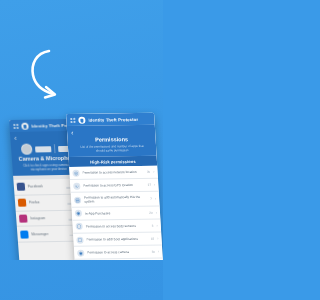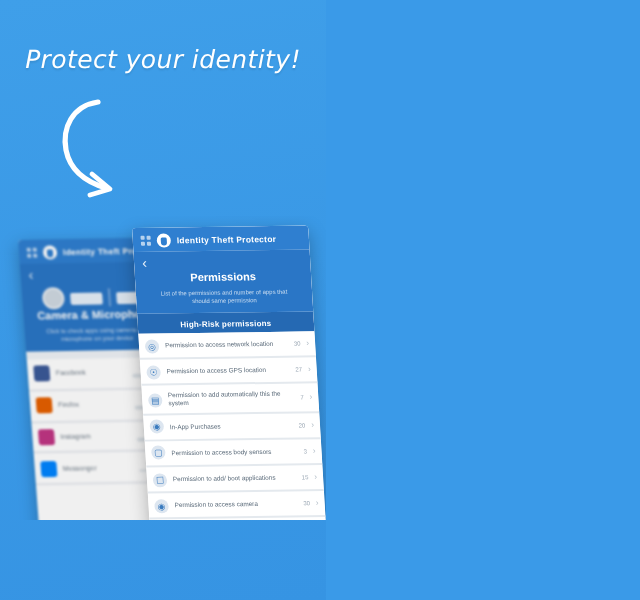--- a/index.html
+++ b/index.html
@@ -278,21 +278,20 @@
   .list-top-strip {
     background: #eef2f6;
     height: 4px;
   }
 </style>
 </head>
 <body>
 
 <div class="banner">
 
-  <div class="headline">Protect your identity!</div>
 
   <div class="arrow">
     <svg viewBox="0 0 58 56" fill="none">
       <path d="M27 5 C14 7, 9 18, 11 29 C13 39, 21 45, 31 48" stroke="#ffffff" stroke-width="2.6" stroke-linecap="round"></path>
       <path d="M24 41 L33 48.5 L23 51.5" stroke="#ffffff" stroke-width="2.4" stroke-linecap="round" stroke-linejoin="round" fill="none"></path>
     </svg>
   </div>
 
   <div class="phones">
 

